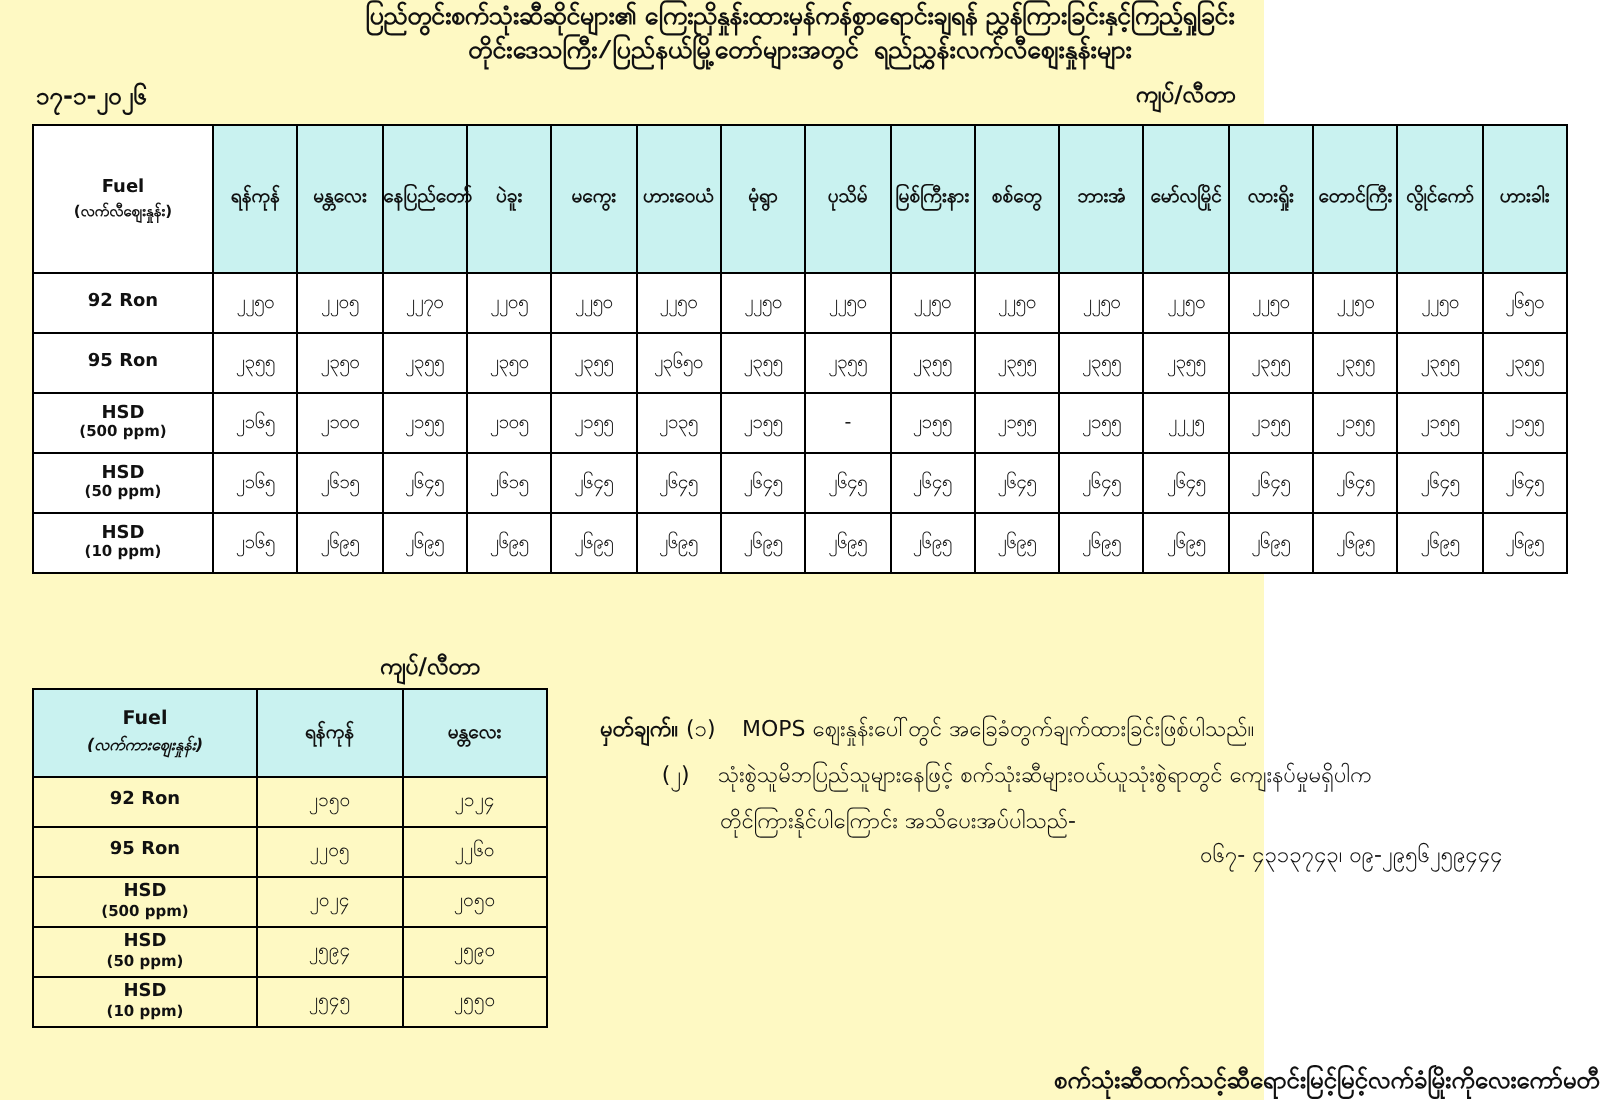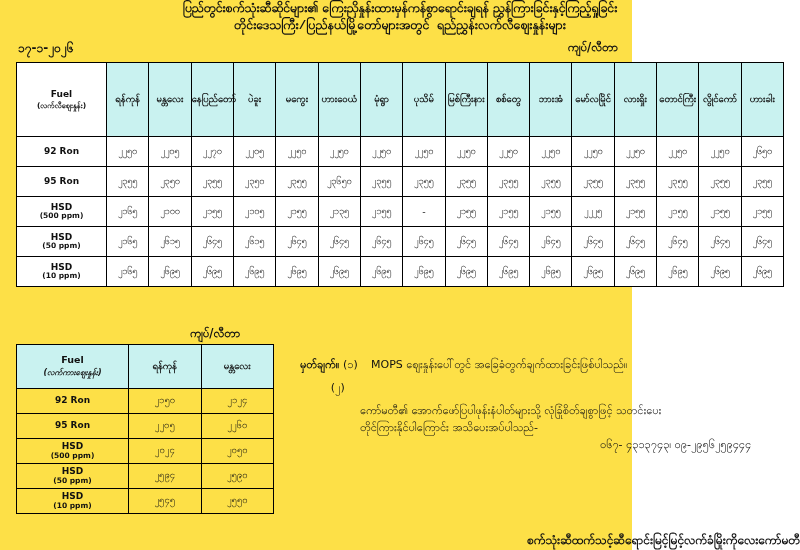--- a/index.html
+++ b/index.html
@@ -7,21 +7,21 @@
     margin: 0; padding: 0;
     width: 800px; height: 550px;
     background: #ffffff;
     font-family: "DejaVu Sans", sans-serif;
     overflow: hidden;
   }
   .page {
     position: relative;
     width: 632px;
     height: 550px;
-    background: #fde047;
+    background: #fef9c3;
   }
   .hdr-line1 {
     position: absolute;
     top: 0px; left: 0; width: 800px;
     text-align: center;
     font-size: 12.5px;
     font-weight: bold;
     color: #111;
     letter-spacing: -0.2px;
     white-space: nowrap;
@@ -399,21 +399,21 @@
 
   <div class="notes">
     <div class="note-row">
       <div class="note-label">မှတ်ချက်။</div>
       <div class="note-num">(၁)</div>
       <div class="note-text">MOPS ဈေးနှုန်းပေါ်တွင် အခြေခံတွက်ချက်ထားခြင်းဖြစ်ပါသည်။</div>
     </div>
     <div class="note-row">
       <div class="note-label">&nbsp;&nbsp;&nbsp;&nbsp;&nbsp;&nbsp;&nbsp;</div>
       <div class="note-num">(၂)</div>
+      <div class="note-text">သုံးစွဲသူမိဘပြည်သူများနေဖြင့် စက်သုံးဆီများဝယ်ယူသုံးစွဲရာတွင် ကျေးနပ်မှုမရှိပါက</div>
     </div>
-    <div style="margin-left:60px;">ကော်မတီ၏ အောက်ဖော်ပြပါဖုန်းနံပါတ်များသို့ လုံခြုံစိတ်ချစွာဖြင့် သတင်းပေး</div>
     <div style="margin-left:60px;">တိုင်ကြားနိုင်ပါကြောင်း အသိပေးအပ်ပါသည်-</div>
     <div class="phone">၀၆၇- ၄၃၁၃၇၄၃၊ ၀၉-၂၉၅၆၂၅၉၄၄၄</div>
   </div>
 
   <div class="footer-line">စက်သုံးဆီထက်သင့်ဆီရောင်းမြင့်မြင့်လက်ခံမြိုးကိုလေးကော်မတီ</div>
 
 </div>
 
 </body></html>

